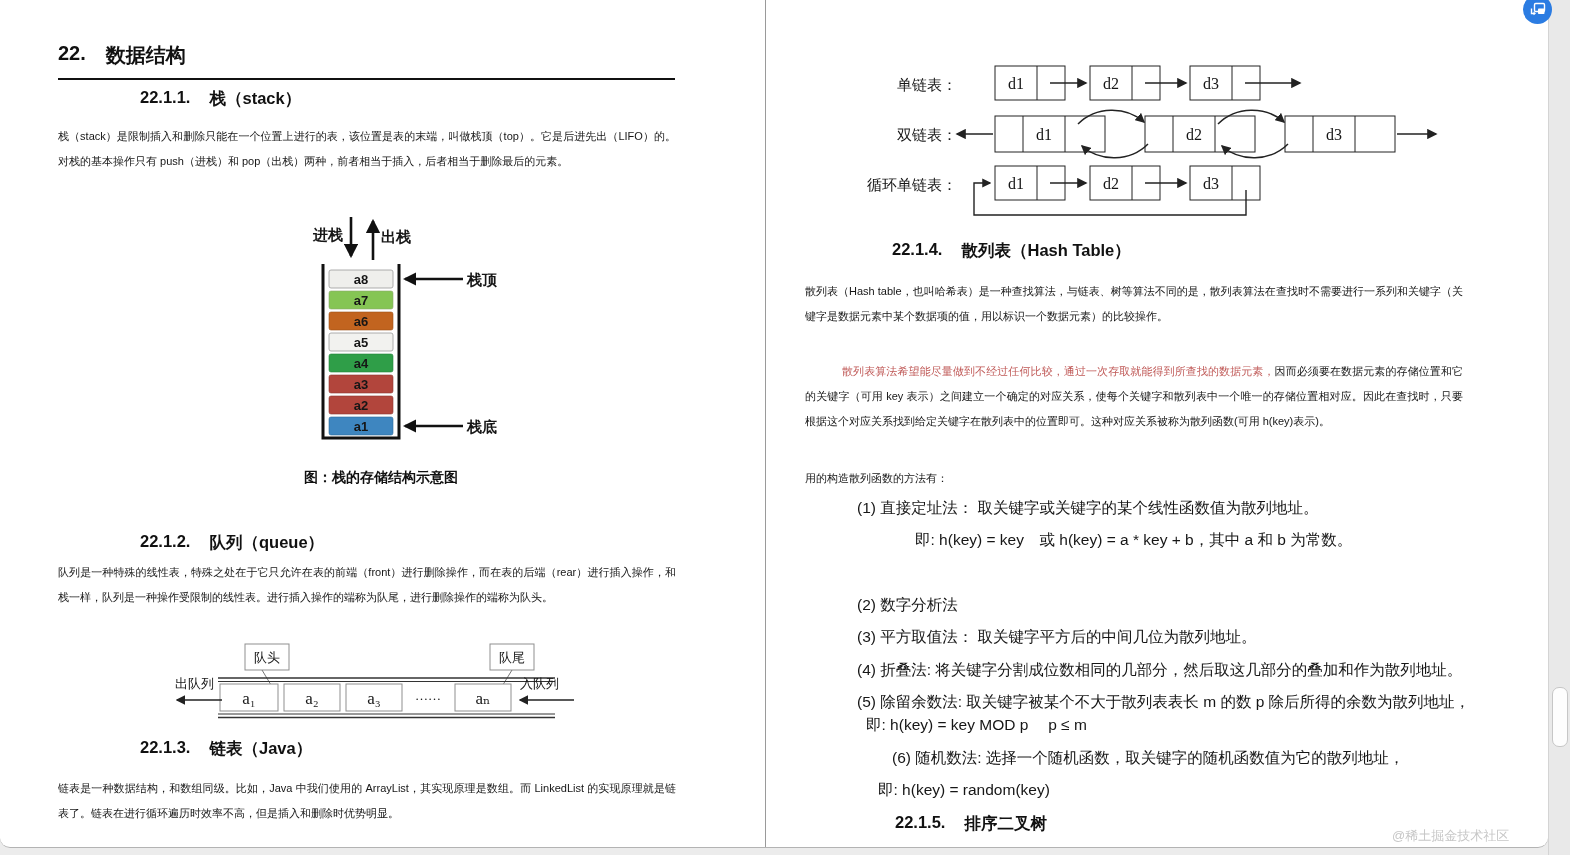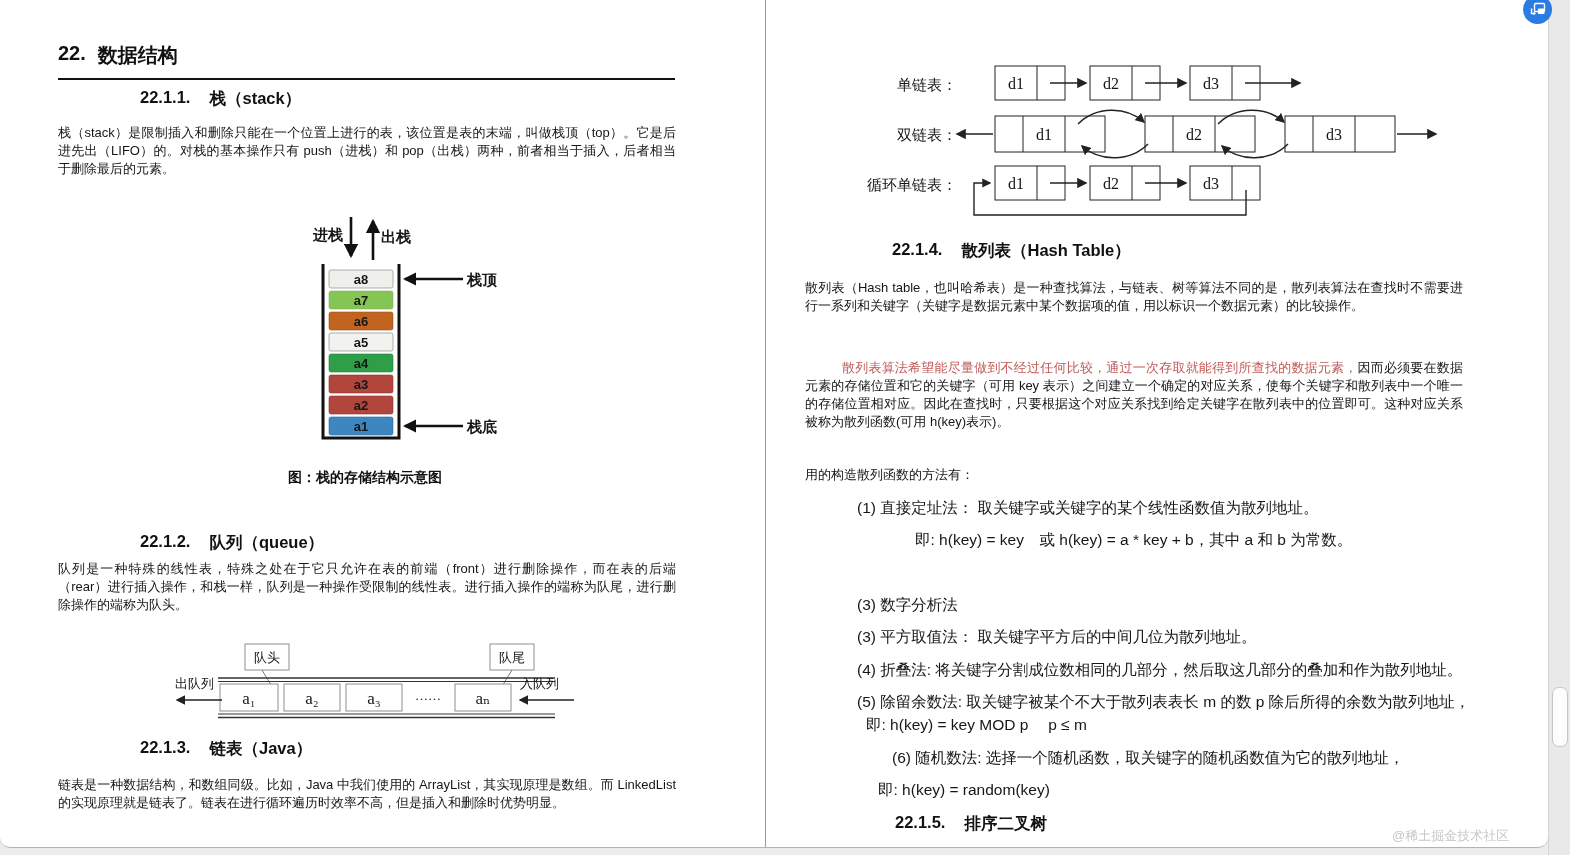--- a/index.html
+++ b/index.html
@@ -3,23 +3,23 @@
 <meta charset="utf-8">
 <style>
   html,body{margin:0;padding:0;}
   body{width:1570px;height:855px;background:#ececec;overflow:hidden;position:relative;
        font-family:"Liberation Sans","DejaVu Sans",sans-serif;color:#1a1a1a;}
   .abs{position:absolute;}
   .sheet{left:0;top:0;width:1548px;height:847px;background:#fff;
          border-bottom:1px solid #b3b3b3;border-radius:0 0 10px 10px;}
   .divider{left:765px;top:0;width:1px;height:847px;background:#9a9a9a;}
   .doc-title{left:58px;top:42px;width:617px;font-size:20px;font-weight:700;color:#111;
-             border-bottom:2px solid #111;padding-bottom:9px;display:flex;gap:12px;}
+             border-bottom:2px solid #111;padding-bottom:9px;display:flex;gap:20px;}
   .h2x{font-size:16.5px;font-weight:700;color:#111;display:flex;gap:19px;white-space:nowrap;}
-  .para{font-size:13px;line-height:18px;text-align:justify;color:#161616;}
+  .para{font-size:11px;line-height:25px;text-align:justify;color:#161616;}
   .caption{font-size:14px;font-weight:700;color:#111;}
   .mitem{font-size:15.5px;color:#161616;white-space:nowrap;}
   .indent1{text-indent:37px;}
   .watermark{font-size:13px;color:#c7c7c7;white-space:nowrap;z-index:5;}
   .scroll-track{left:1548px;top:0;width:22px;height:855px;background:#e9e9e9;border-left:1px solid #d4d4d4;}
   .scroll-thumb{left:1552px;top:687px;width:14px;height:58px;background:#fdfdfd;
                 border:1px solid #c6c6c6;border-radius:7px;}
   .fab{left:1523px;top:-5px;width:29px;height:29px;border-radius:50%;background:#2b7ce2;
        display:flex;align-items:center;justify-content:center;z-index:6;cursor:pointer;}
   svg text{fill:#161616;}
@@ -75,21 +75,21 @@
     <text x="56" y="196" font-size="13" font-weight="bold" text-anchor="middle">a2</text>
     <text x="56" y="217" font-size="13" font-weight="bold" text-anchor="middle">a1</text>
   </g>
 
   <line x1="158" y1="65" x2="100" y2="65" stroke="#111" stroke-width="2.4" marker-end="url(#ahs)"></line>
   <text x="162" y="71" font-size="15" font-weight="bold">栈顶</text>
   <line x1="158" y1="212" x2="100" y2="212" stroke="#111" stroke-width="2.4" marker-end="url(#ahs)"></line>
   <text x="162" y="218" font-size="15" font-weight="bold">栈底</text>
 </svg>
 
-<div class="abs caption" style="left:288px;top:469px;">图：栈的存储结构示意图</div>
+<div class="abs caption" style="left:304px;top:469px;">图：栈的存储结构示意图</div>
 
 <div class="abs h2x" style="left:140px;top:521px;margin-top:11px;">
   <span>22.1.2.</span>
   <span>队列（queue）</span>
 </div>
 
 <div class="abs para" style="left:58px;top:560px;width:618px;">队列是一种特殊的线性表，特殊之处在于它只允许在表的前端（front）进行删除操作，而在表的后端（rear）进行插入操作，和栈一样，队列是一种操作受限制的线性表。进行插入操作的端称为队尾，进行删除操作的端称为队头。</div>
 
 <svg class="abs" style="left:150px;top:638px;" width="430" height="90" viewBox="0 0 430 90">
   <defs>
@@ -211,21 +211,21 @@
 <div class="abs para" style="left:805px;top:279px;width:658px;">散列表（Hash table，也叫哈希表）是一种查找算法，与链表、树等算法不同的是，散列表算法在查找时不需要进行一系列和关键字（关键字是数据元素中某个数据项的值，用以标识一个数据元素）的比较操作。</div>
 
 <div class="abs para indent1" style="left:805px;top:359px;width:658px;">
   <span style="color: rgb(192, 90, 88);">散列表算法希望能尽量做到不经过任何比较，通过一次存取就能得到所查找的数据元素，</span><span>因而必须要在数据元素的存储位置和它的关键字（可用 key 表示）之间建立一个确定的对应关系，使每个关键字和散列表中一个唯一的存储位置相对应。因此在查找时，只要根据这个对应关系找到给定关键字在散列表中的位置即可。这种对应关系被称为散列函数(可用 h(key)表示)。</span>
 </div>
 
 <div class="abs para" style="left:805px;top:466px;width:658px;">用的构造散列函数的方法有：</div>
 
 <div class="abs mitem" style="left:857px;top:498px;">(1) 直接定址法： 取关键字或关键字的某个线性函数值为散列地址。</div>
 <div class="abs mitem" style="left:915px;top:530px;">即: h(key) = key　或 h(key) = a * key + b，其中 a 和 b 为常数。</div>
-<div class="abs mitem" style="left:857px;top:595px;">(3) 数字分析法</div>
+<div class="abs mitem" style="left:857px;top:595px;">(2) 数字分析法</div>
 <div class="abs mitem" style="left:857px;top:627px;">(3) 平方取值法： 取关键字平方后的中间几位为散列地址。</div>
 <div class="abs mitem" style="left:857px;top:660px;">(4) 折叠法: 将关键字分割成位数相同的几部分，然后取这几部分的叠加和作为散列地址。</div>
 <div class="abs mitem" style="left:857px;top:692px;">(5) 除留余数法: 取关键字被某个不大于散列表表长 m 的数 p 除后所得的余数为散列地址，</div>
 <div class="abs mitem" style="left:866px;top:715px;">即: h(key) = key MOD p　 p ≤ m</div>
 <div class="abs mitem" style="left:857px;top:748px;margin-left:35px;">(6) 随机数法: 选择一个随机函数，取关键字的随机函数值为它的散列地址，</div>
 <div class="abs mitem" style="left:878px;top:780px;">即: h(key) = random(key)</div>
 
 <div class="abs h2x" style="left:895px;top:813px;">
   <span>22.1.5.</span>
   <span>排序二叉树</span>

